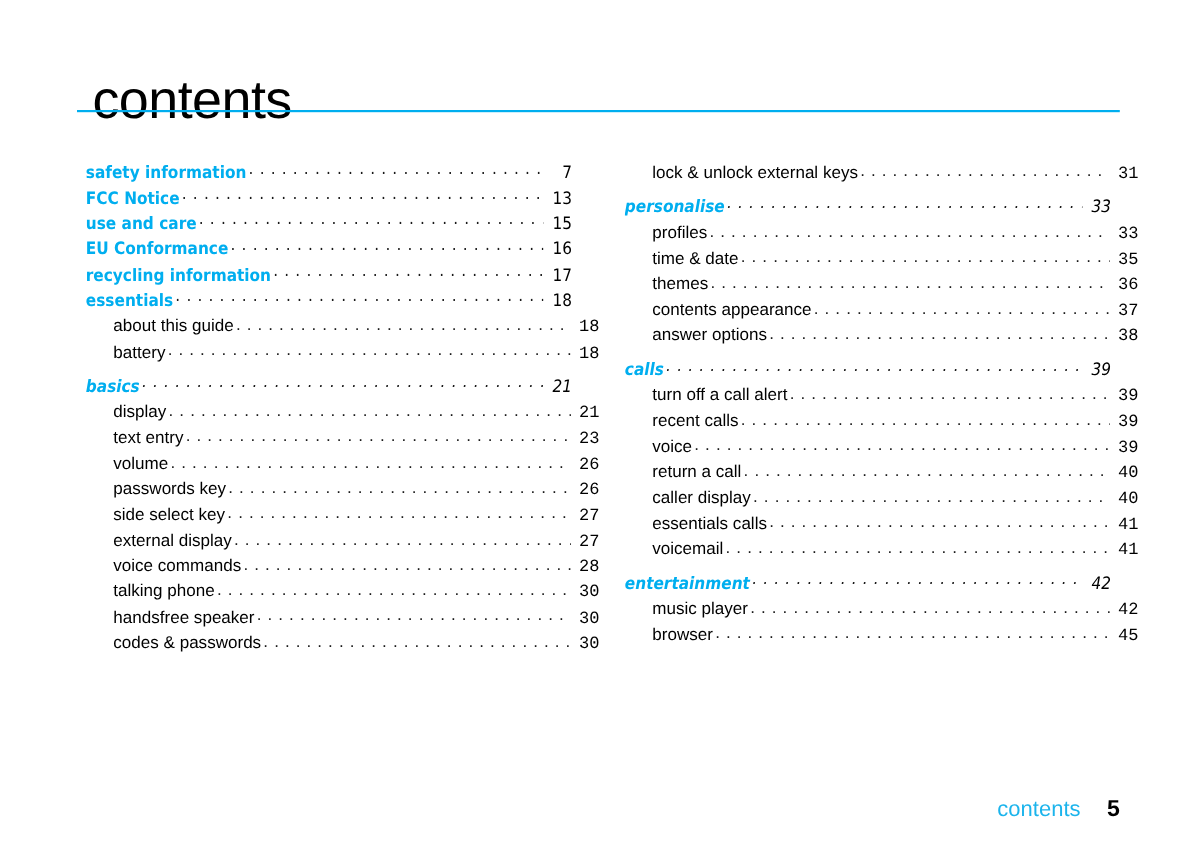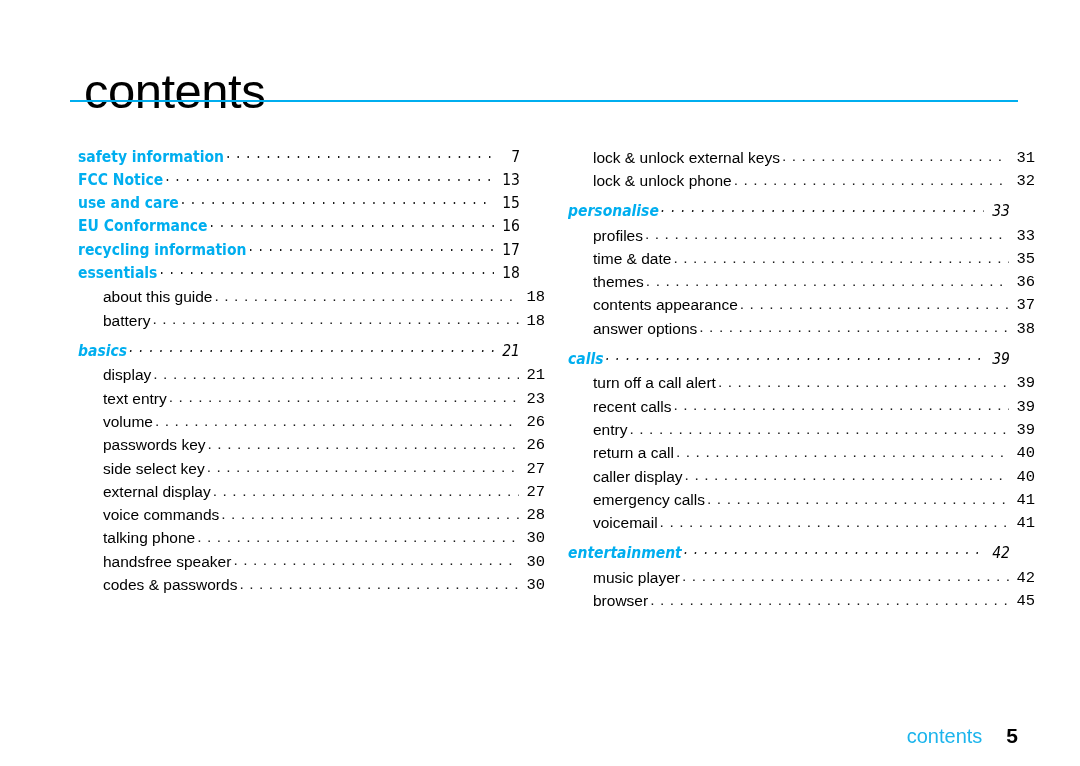--- a/index.html
+++ b/index.html
@@ -245,25 +245,20 @@
           <span class="entry-leader"></span>
           <span class="entry-page">30</span>
         </div>
       </div>
     <div class="toc-col right" id="col-right">
         <div class="toc-entry sub">
           <span class="entry-label">lock &amp; unlock external keys</span>
           <span class="entry-leader"></span>
           <span class="entry-page">31</span>
         </div>
-        <div class="toc-entry sub">
-          <span class="entry-label">lock &amp; unlock phone</span>
-          <span class="entry-leader"></span>
-          <span class="entry-page">32</span>
-        </div>
         <div class="toc-entry section gap-before">
           <span class="entry-label">personalise</span>
           <span class="entry-leader"></span>
           <span class="entry-page">33</span>
         </div>
         <div class="toc-entry sub">
           <span class="entry-label">profiles</span>
           <span class="entry-leader"></span>
           <span class="entry-page">33</span>
         </div>
@@ -296,36 +291,36 @@
           <span class="entry-label">turn off a call alert</span>
           <span class="entry-leader"></span>
           <span class="entry-page">39</span>
         </div>
         <div class="toc-entry sub">
           <span class="entry-label">recent calls</span>
           <span class="entry-leader"></span>
           <span class="entry-page">39</span>
         </div>
         <div class="toc-entry sub">
-          <span class="entry-label">entry</span>
+          <span class="entry-label">voice</span>
           <span class="entry-leader"></span>
           <span class="entry-page">39</span>
         </div>
         <div class="toc-entry sub">
           <span class="entry-label">return a call</span>
           <span class="entry-leader"></span>
           <span class="entry-page">40</span>
         </div>
         <div class="toc-entry sub">
           <span class="entry-label">caller display</span>
           <span class="entry-leader"></span>
           <span class="entry-page">40</span>
         </div>
         <div class="toc-entry sub">
-          <span class="entry-label">emergency calls</span>
+          <span class="entry-label">essentials calls</span>
           <span class="entry-leader"></span>
           <span class="entry-page">41</span>
         </div>
         <div class="toc-entry sub">
           <span class="entry-label">voicemail</span>
           <span class="entry-leader"></span>
           <span class="entry-page">41</span>
         </div>
         <div class="toc-entry section gap-before">
           <span class="entry-label">entertainment</span>

